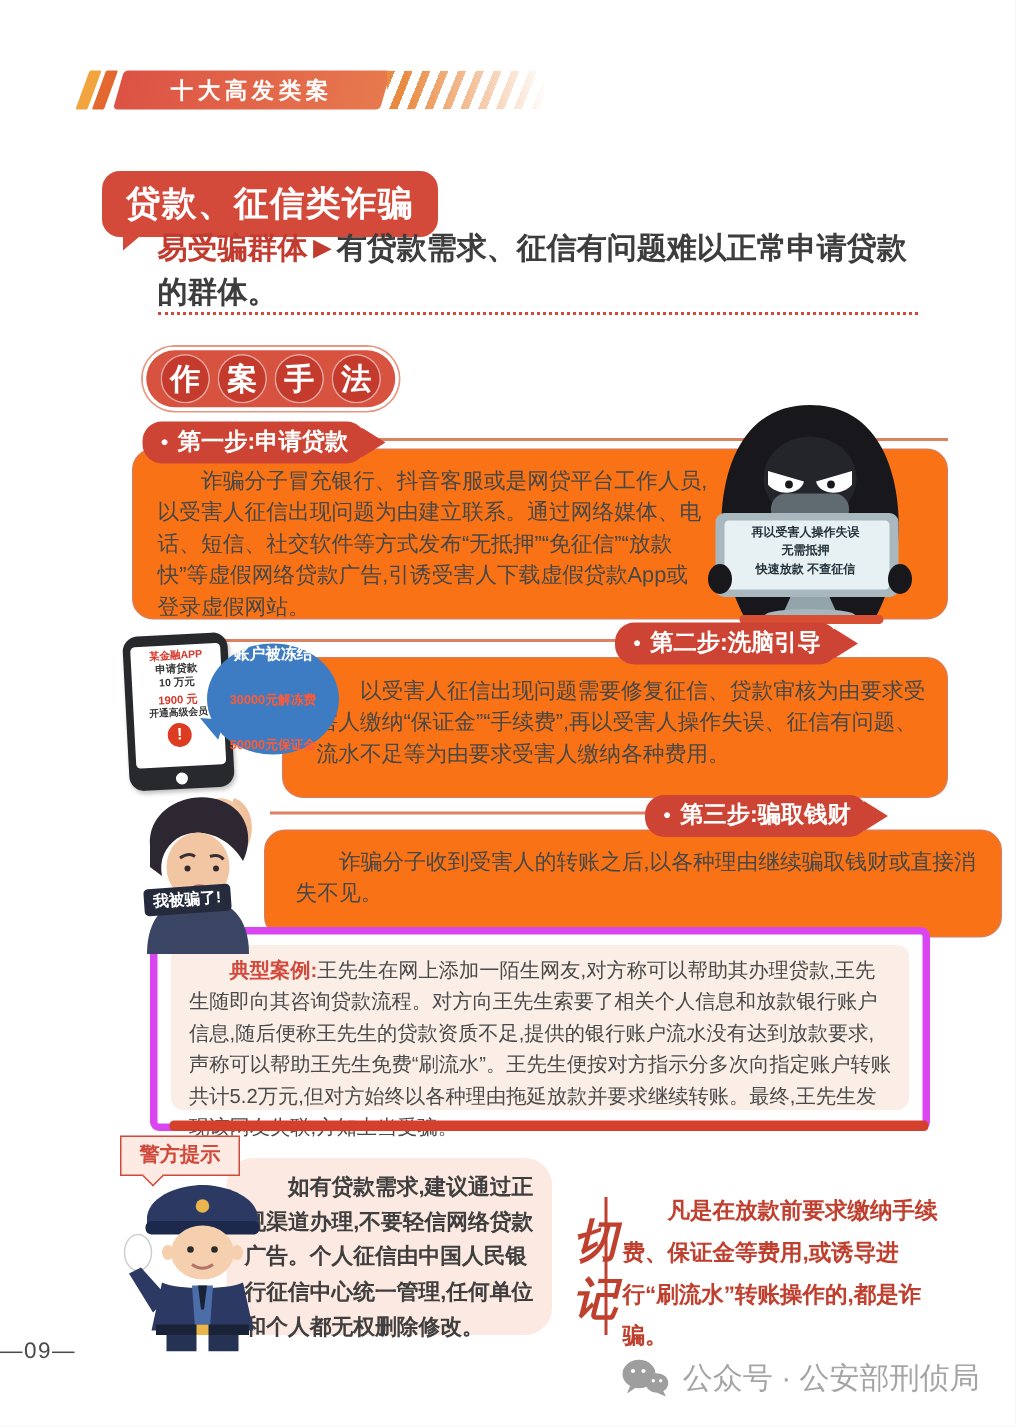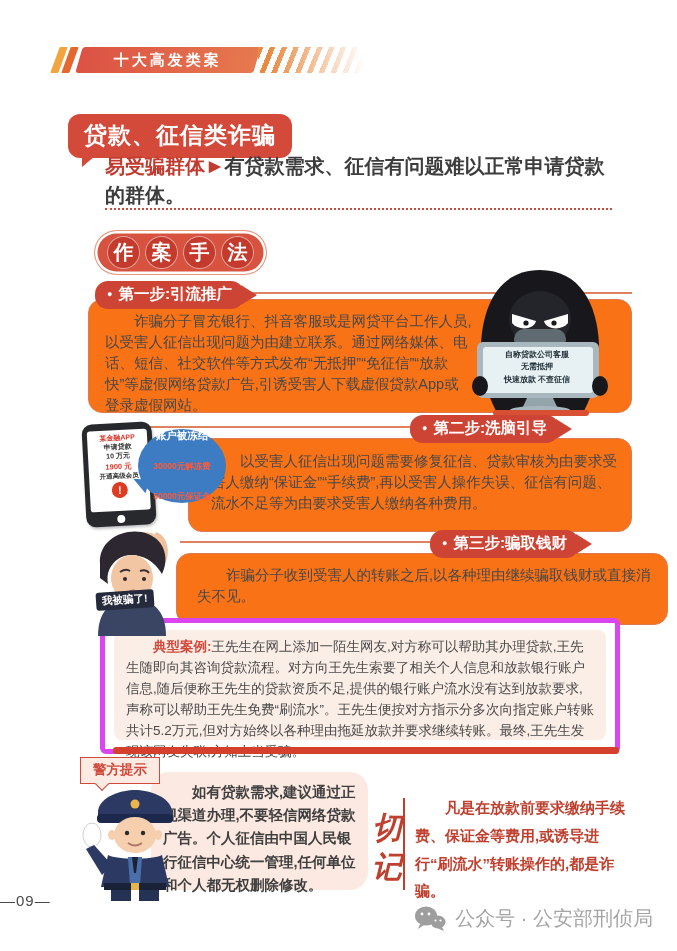--- a/index.html
+++ b/index.html
@@ -75,21 +75,21 @@
   .case-bar { position:absolute; left:8px; right:-4px; bottom:-5px; height:7px; background:#d5402c; border-radius:3px; }
 
   
   .police-label { position:absolute; left:80px; top:757px; background:#fdeae3; border:1.5px solid #cf4a3a; border-radius:0; color:#cf4a3a; font-weight:bold; font-size:13.5px; padding:3px 12px 4px; z-index:6; }
   .police-label::after { content:''; position:absolute; left:16px; bottom:-6px; width:9px; height:9px; background:#fdeae3; border-left:1.5px solid #cf4a3a; border-bottom:1.5px solid #cf4a3a; transform:rotate(-45deg); }
   .police { position:absolute; left:70px; top:783px; width:130px; height:118px; z-index:4; }
   .advice-bubble { position:absolute; left:151px; top:772px; width:217px; height:118px; background:#fce9e1; border-radius:18px; padding:9px 12px; z-index:3; }
   .advice-bubble::before { content:''; position:absolute; left:-8px; top:46px; width:14px; height:14px; background:#fce9e1; transform:rotate(45deg); }
   .advice-bubble p { font-size:14.5px; font-weight:600; color:#3f3f3f; line-height:1.6; text-indent:2em; }
 
-  .remember-title { position:absolute; left:372px; top:808px; width:1.15em; font-size:30px; color:#c0402f; font-family:"Liberation Serif", serif; font-style:italic; font-weight:bold; line-height:1.3; word-break:break-all; z-index:3; }
+  .remember-title { position:absolute; left:382px; top:808px; width:1.15em; font-size:30px; color:#c0402f; font-family:"Liberation Serif", serif; font-style:italic; font-weight:bold; line-height:1.3; word-break:break-all; z-index:3; }
   .remember-divider { position:absolute; left:403px; top:798px; width:2px; height:92px; background:#c0402f; z-index:3; }
   .remember-text { position:absolute; left:415px; top:794px; width:212px; font-size:15px; font-weight:bold; color:#c0402f; line-height:1.85; text-indent:2em; z-index:3; }
 
   
   .page-number { position:absolute; left:0; right:0; top:892px; color:#4a4a4a; font-size:15px; letter-spacing:1px; }
   .watermark { position:absolute; right:24px; top:905px; display:flex; align-items:center; gap:9px; color:#a5a5a5; font-size:20px; }
 </style>
 </head>
 <body>
 
@@ -113,21 +113,21 @@
   <div class="method-badge">
     <span class="ch">作</span>
     <span class="ch">案</span>
     <span class="ch">手</span>
     <span class="ch">法</span>
   </div>
 
   <div class="step-line" style="left:250px; top:292px; width:382px;"></div>
   <div class="ribbon" style="left:95px; top:281px;">
     <span class="dot">●</span>
-    <span>第一步:引流推广</span>
+    <span>第一步:申请贷款</span>
   </div>
   <div class="cbox" id="box1" style="left:88px; top:299px; width:544px; height:114px;">
     <p>诈骗分子冒充银行、抖音客服或是网贷平台工作人员,以受害人征信出现问题为由建立联系。通过网络媒体、电话、短信、社交软件等方式发布“无抵押”“免征信”“放款快”等虚假网络贷款广告,引诱受害人下载虚假贷款App或登录虚假网站。</p>
   </div>
 
   <svg class="hacker" viewBox="0 0 170 152">
     <path d="M85,6 C45,6 28,40 26,80 C25,107 31,127 41,147 L129,147 C139,127 145,107 144,80 C142,40 125,6 85,6 Z" fill="#17171c"></path>
     <ellipse cx="85" cy="55" rx="31" ry="28" fill="#24242b"></ellipse>
     <path d="M57,50 L81,57 C79,66 63,67 57,59 Z" fill="#fefefe"></path>
     <path d="M113,50 L89,57 C91,66 107,67 113,59 Z" fill="#fefefe"></path>
@@ -136,21 +136,21 @@
     <rect x="59" y="65" width="52" height="21" rx="10" fill="#5f6a71"></rect>
     <rect x="22" y="78" width="122" height="56" rx="6" fill="#a9b8be"></rect>
     <rect x="28" y="83" width="110" height="46" rx="3" fill="#e7f0f2"></rect>
     <ellipse cx="25" cy="122" rx="8" ry="10" fill="#17171c"></ellipse>
     <ellipse cx="145" cy="122" rx="8" ry="10" fill="#17171c"></ellipse>
     <path d="M72,134 L98,134 L103,145 L67,145 Z" fill="#93a4ab"></path>
     <ellipse cx="85" cy="146" rx="30" ry="4" fill="#a7b6bc"></ellipse>
     <rect x="38" y="146" width="96" height="6" rx="3" fill="#d94f33"></rect>
   </svg>
   <div class="laptop-text">
-    <div>自称贷款公司客服</div>
+    <div>再以受害人操作失误</div>
     <div>无需抵押</div>
     <div>快速放款 不查征信</div>
   </div>
 
   <div class="step-line" style="left:92px; top:426px; width:320px;"></div>
   <div class="ribbon" style="left:410px; top:415px;">
     <span class="dot">●</span>
     <span>第二步:洗脑引导</span>
   </div>
   <div class="cbox" id="box2" style="left:188px; top:438px; width:444px; height:94px;">

